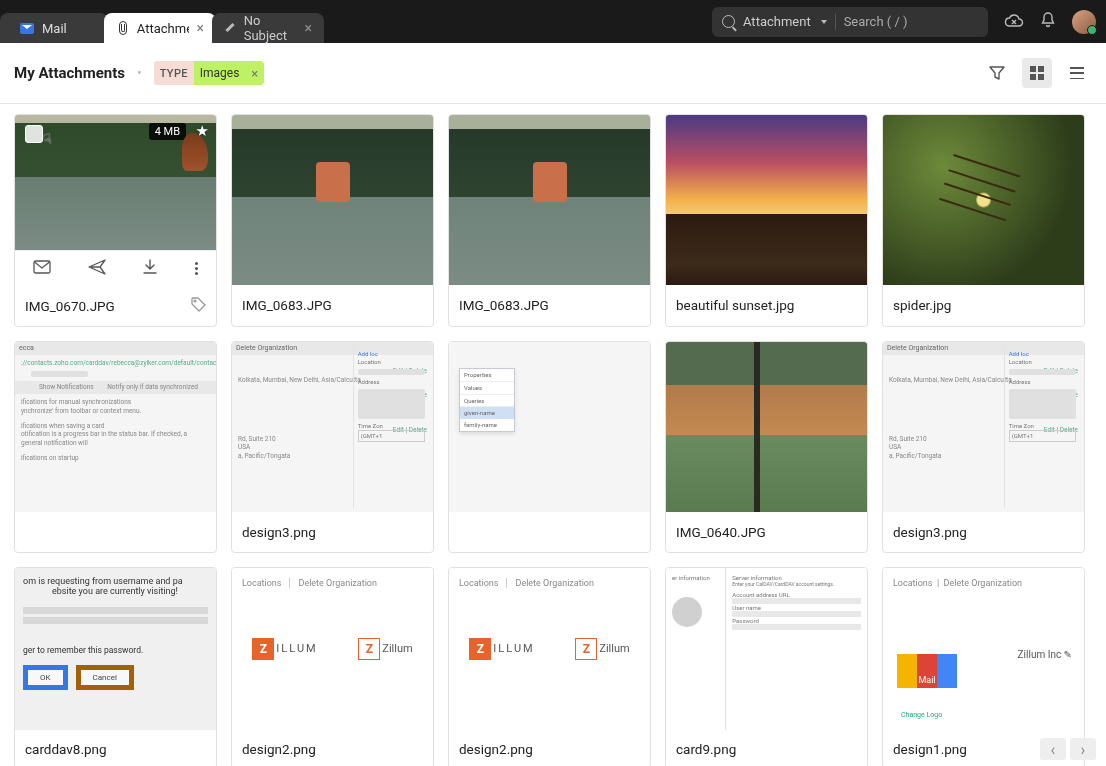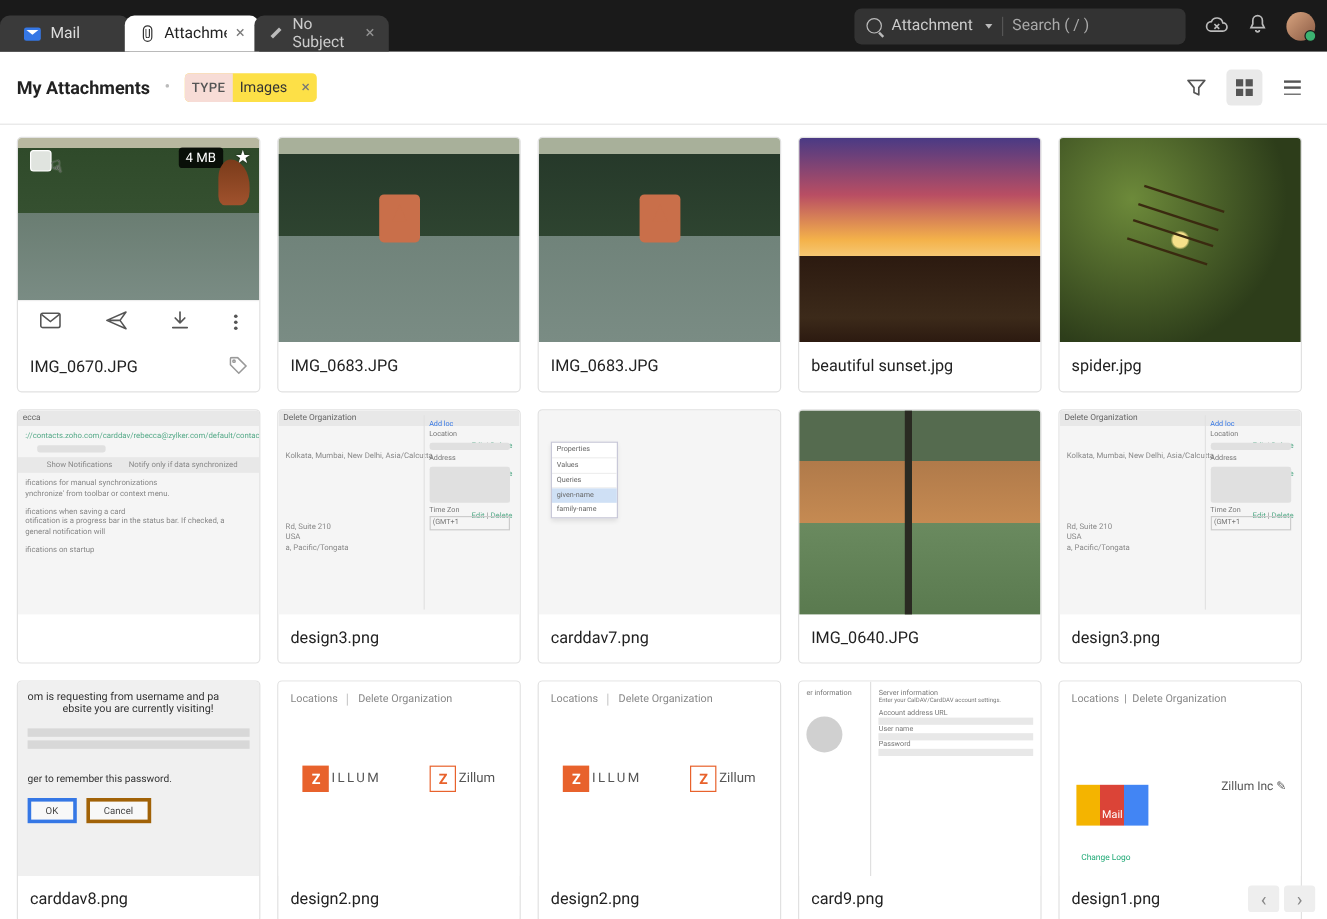--- a/index.html
+++ b/index.html
@@ -29,21 +29,21 @@
   .search-ico::after{ content:''; position:absolute; width:5px; height:1.5px; background:#bbb; transform:rotate(45deg); bottom:-2px; right:-3px; }
   .caret { width:0; height:0; border-left:3px solid transparent; border-right:3px solid transparent; border-top:4px solid #bbb; display:inline-block; margin-left:2px; }
   .avatar { width:24px; height:24px; border-radius:50%; background: linear-gradient(135deg,#d8a47f,#8a5a44); position:relative; }
   .avatar::after{ content:''; position:absolute; right:-1px; bottom:-1px; width:8px; height:8px; background:#3cb371; border:1.5px solid #1a1a1a; border-radius:50%; }
 
   
   .headerrow { height: 60px; display:flex; align-items:center; padding: 0 14px; justify-content: space-between; }
   .headerrow-left { display:flex; align-items:center; gap: 12px; }
   .title { font-weight: 700; font-size: 15px; }
   .chip { display:flex; align-items:center; background:#fbe9e7aa; background:#fdecea; background:#fbe3df; border-radius:4px; height:24px; font-size:11px; }
-  .chip { background:#fde047; }
+  .chip { background:#bef264; }
   .chip-type { padding:0 6px; color:#555; letter-spacing:.3px; background:#f7dcd6; border-radius:4px 0 0 4px; height:100%; display:flex; align-items:center; font-weight:500;}
   .chip-val { padding:0 6px; color:#333; font-size:12px;}
   .chip-x { padding:0 6px; color:#777; font-size:13px;}
   .dot { color:#bbb; font-size:14px; }
   .headerrow-right { display:flex; align-items:center; gap:10px; }
   .iconbtn { width:30px; height:30px; display:flex; align-items:center; justify-content:center; border-radius:4px; color:#555;}
   .iconbtn.active { background:#e9e9e9; }
 
   .grid-ico{ width:14px; height:14px; display:grid; grid-template-columns:1fr 1fr; grid-template-rows:1fr 1fr; gap:2px;}
   .grid-ico span{ background:#555; }
@@ -84,21 +84,21 @@
   .autumn{ background: linear-gradient(to bottom, #556b4f 0%, #556b4f 25%, #b07a4a 25%, #c58a52 55%, #6a8a5f 55%, #5a7a4f 100%); position:relative;}
   .autumn::before{content:'';position:absolute;left:44%;top:0;width:6px;height:100%;background:#2a2a22;}
   .zillum{ background:#fff; display:flex; align-items:center; justify-content:space-around;}
   .zillum .logo{ display:flex; align-items:center; font-size:12px; color:#555;}
   .zillum .zbox{ width:22px;height:22px;background:#e8622c;color:#fff;display:flex;align-items:center;justify-content:center;font-weight:700;margin-right:2px;}
   .zillum-top{ position:absolute; top:10px; left:0; right:0; font-size:9px; color:#888; display:flex; gap:8px; padding:0 10px;}
   .zillum-top span{ border-right:1px solid #ccc; padding-right:8px;}
   .dlgthumb{ background:#f0f0f0; font-size:7px; color:#444; padding:8px;}
   .dlgthumb .line{ height:7px; background:#d8d8d8; margin:3px 0;}
   .dlgthumb .btns{ display:flex; gap:8px; margin-top:10px;}
-  .dlgthumb .btn{ border:3px solid #a16207; padding:3px 12px; font-size:8px; background:#f8f8f8;}
+  .dlgthumb .btn{ border:5px solid #a16207; padding:3px 12px; font-size:8px; background:#f8f8f8;}
   .dlgthumb .btn.ok{ border-color:#3577e5;}
   .cardthumb{ background:#fff; display:flex; font-size:6px; color:#777;}
   .cardthumb .left{width:30%;border-right:1px solid #e0e0e0;padding:6px;}
   .cardthumb .right{flex:1;padding:6px;}
   .cardthumb .av{width:30px;height:30px;background:#d0d0d0;border-radius:50%;margin:6px 0;}
   .mailcolor{ background:#fff; position:relative;}
   .mailcolor .loc{ position:absolute; top:10px; left:10px; font-size:9px; color:#888;}
   .mailcolor .badge1{ position:absolute; left:14px; bottom:42px; width:60px;height:34px;background:linear-gradient(90deg,#f4b400 33%,#db4437 33% 66%,#4285f4 66%);color:#fff;font-size:9px;display:flex;align-items:flex-end;justify-content:center;padding-bottom:3px;}
   .mailcolor .txt{position:absolute;right:12px;top:50%;font-size:10px;color:#555;}
   .mailcolor .chg{position:absolute;left:18px;bottom:11px;font-size:7px;color:#2a7;}
@@ -310,23 +310,20 @@
   <div class="card row1">
     <div class="thumb docthumb" style="position:relative;">
       <div style="position:absolute;left:10px;top:26px;width:56px;background:#fff;border:1px solid #c8c8d8;box-shadow:0 2px 4px rgba(0,0,0,.1);font-size:6px;color:#666;">
         <div style="padding:2px 4px;border-bottom:1px solid #eee;">Properties</div>
         <div style="padding:2px 4px;border-bottom:1px solid #eee;">Values</div>
         <div style="padding:2px 4px;border-bottom:1px solid #eee;">Queries</div>
         <div style="padding:2px 4px;background:#cfe0f5;">given-name</div>
         <div style="padding:2px 4px;">family-name</div>
       </div>
     </div>
-    <div class="namebar">
-        <span>carddav7.png</span>
-      </div>
   </div>
 
   <div class="card row1">
     <div class="thumb autumn"></div>
     <div class="namebar">
         <span>IMG_0640.JPG</span>
       </div>
   </div>
 
   <div class="card row1">

